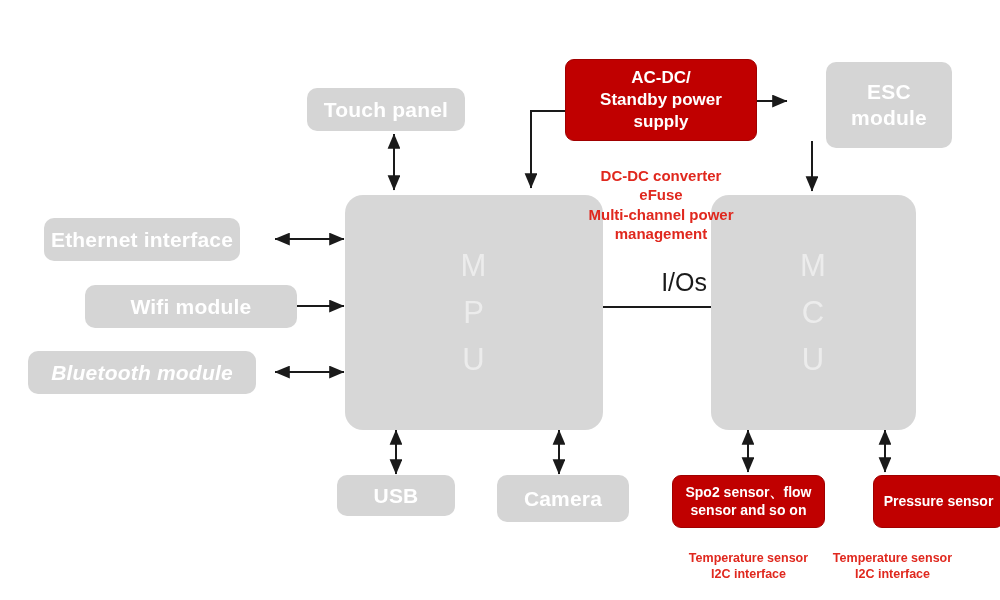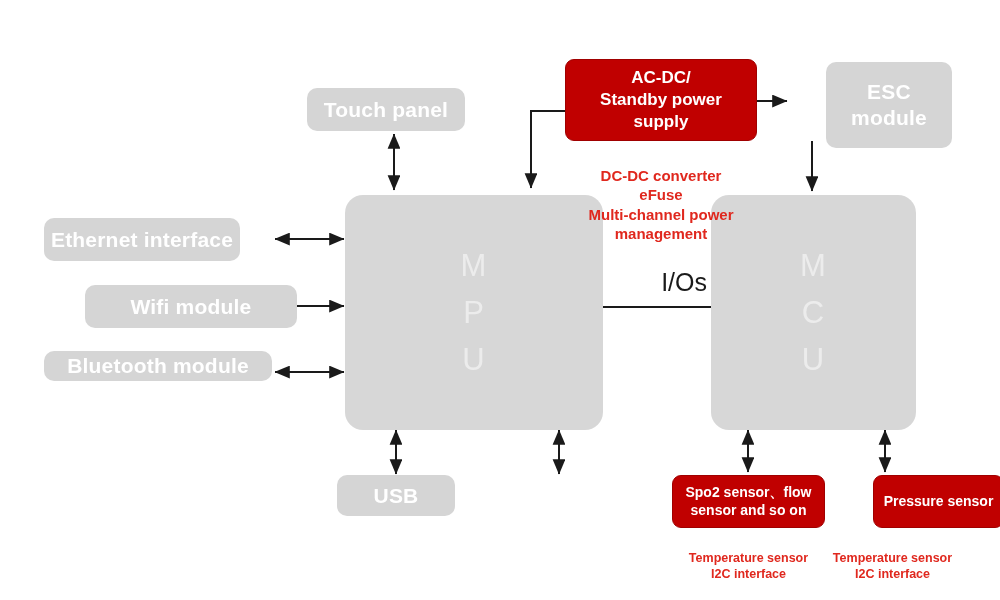--- a/index.html
+++ b/index.html
@@ -136,28 +136,31 @@
   </div>
 
   <div class="node grey" style="left:44px; top:218px; width:196px; height:43px;">
     <span>Ethernet interface</span>
   </div>
 
   <div class="node grey" style="left:44px; top:285px; width:212px; height:43px;margin-left:41px;">
     <span>Wifi module</span>
   </div>
 
-  <div class="node grey" style="left:44px; top:351px; width:228px; height:30px;">
+  <div class="node grey" style="left:28px; top:351px; width:228px; height:43px;font-style:italic;">
     <span>Bluetooth module</span>
   </div>
 
   <div class="node grey" style="left:337px; top:475px; width:118px; height:41px;">
     <span>USB</span>
   </div>
 
+  <div class="node grey" style="left:497px; top:475px; width:132px; height:47px;">
+    <span>Camera</span>
+  </div>
 
   <div class="node proc" style="left:345px; top:195px; width:258px; height:235px;">
     <span class="stack">M
 P
 U</span>
   </div>
 
   <div class="node proc" style="left:711px; top:195px; width:205px; height:235px;">
     <span class="stack">M
 C

